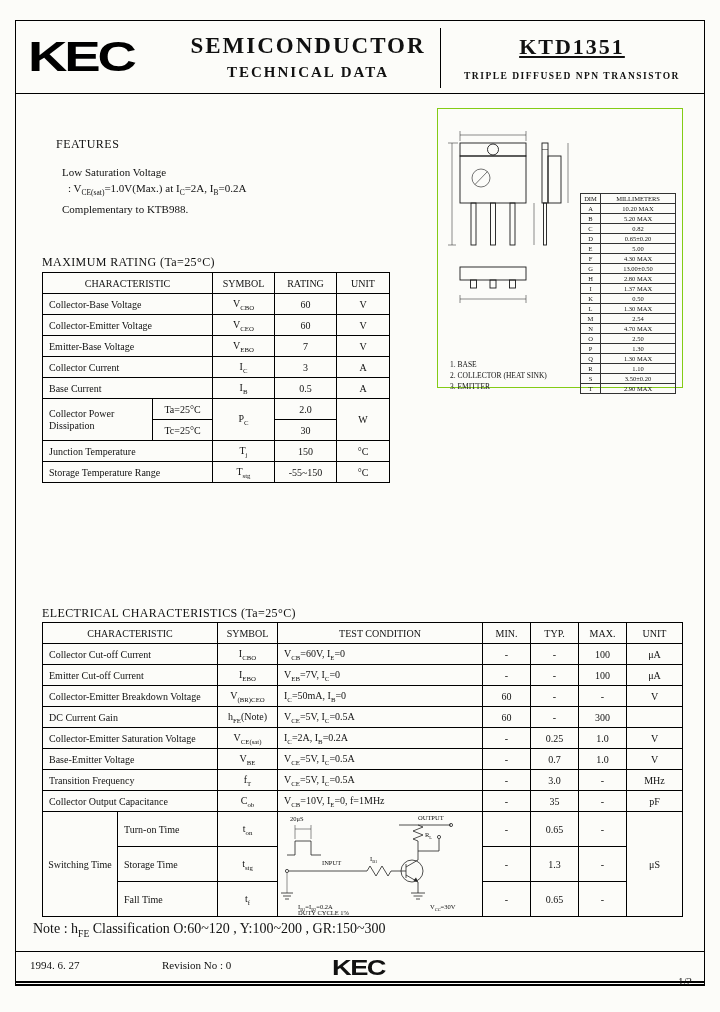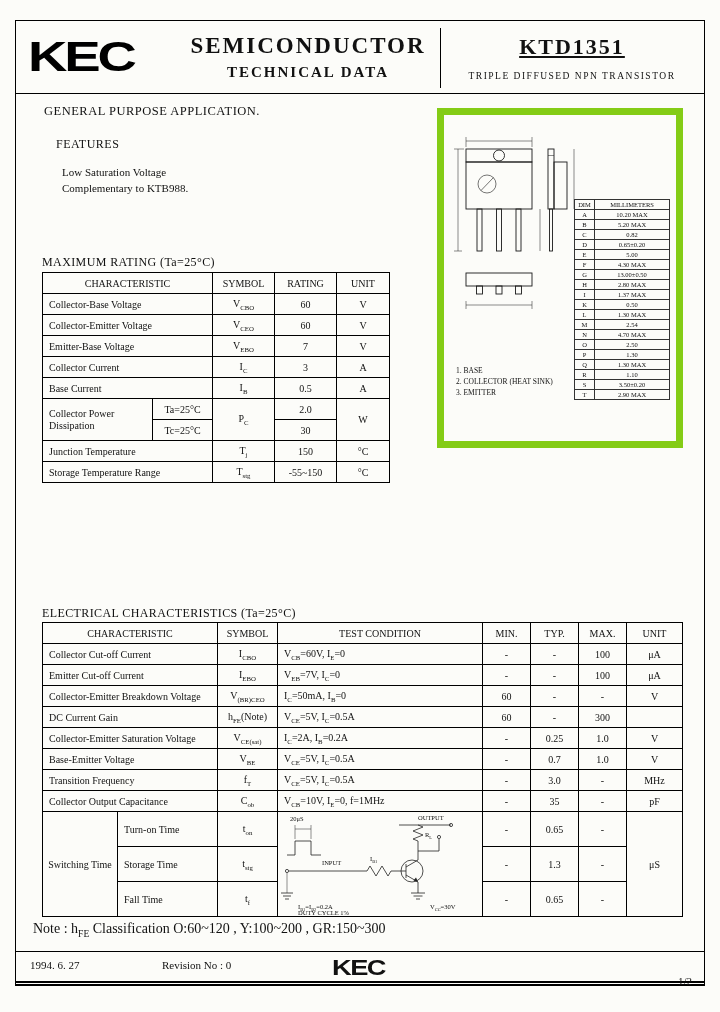--- a/index.html
+++ b/index.html
@@ -25,21 +25,21 @@
     font-family:"Liberation Sans", sans-serif; font-weight:bold;
     font-size:52px; letter-spacing:-3px; transform:scale(1.05,0.82);
     transform-origin:left top; color:#000;
   }
   .head-center { position:absolute; left:182px; top:33px; width:252px; text-align:center; }
   .head-center .t1 { font-size:23px; font-weight:bold; letter-spacing:2px; }
   .head-center .t2 { font-size:15px; font-weight:bold; letter-spacing:2px; margin-top:5px; }
   .head-divider { position:absolute; left:440px; top:28px; height:60px; border-left:1.5px solid #000; }
   .head-right { position:absolute; left:448px; top:34px; width:248px; text-align:center; }
   .head-right .pn { font-size:22px; font-weight:bold; letter-spacing:2px;text-decoration:underline; }
-  .head-right .pd { font-size:9.5px; font-weight:normal; letter-spacing:1.5px; margin-top:11px; white-space:nowrap; }
+  .head-right .pd { font-size:9.5px; font-weight:bold; letter-spacing:1.5px; margin-top:11px; white-space:nowrap; }
 
   
   .app-title { position:absolute; left:44px; top:104px; font-size:12.5px; letter-spacing:0.5px; }
   .features { position:absolute; left:56px; top:137px; font-size:11px; }
   .features .ft { font-size:12px; margin-bottom:12px; letter-spacing:0.5px; }
   .features .fi { line-height:16px; padding-left:6px; white-space:nowrap; }
 
   
   table { border-collapse:collapse; table-layout:fixed; }
   th, td {
@@ -50,21 +50,21 @@
   .tl { text-align:left; padding-left:6px; }
   .wrap { white-space:normal; line-height:12px; }
   sub { font-size:0.68em; }
 
   .section-title { position:absolute; font-size:12px; letter-spacing:0.4px; }
   .mr-title { left:42px; top:255px; }
   .mr-table { position:absolute; left:42px; top:272px; width:347px; }
   .mr-table tr { height:21px; }
 
   
-  .pkg-box { position:absolute; left:437px; top:108px; width:246px; height:340px; border:7px solid #84cc16; }
+  .pkg-box { position:absolute; left:437px; top:108px; width:246px; height:280px; border:1px solid #84cc16; }
   .pkg-svg { position:absolute; left:4px; top:8px; }
   .dim-table { position:absolute; right:6px; top:84px; width:96px; }
   .dim-table th, .dim-table td { font-size:6.5px; padding:0 1px; height:10px; border:0.5px solid #333; }
   .dim-table col.c1 { width:20px; }
   .pkg-pins { position:absolute; left:12px; top:250px; font-size:7.5px; line-height:11px; }
   .pkg-name { position:absolute; bottom:10px; left:0; width:100%; text-align:center; font-size:11px; letter-spacing:0.8px; }
 
   
   .el-title { left:42px; top:606px; }
   .el-table { position:absolute; left:42px; top:622px; width:640px; }
@@ -98,24 +98,24 @@
     <div class="t1">SEMICONDUCTOR</div>
     <div class="t2">TECHNICAL DATA</div>
   </div>
   <div class="head-divider"></div>
   <div class="head-right">
     <div class="pn">KTD1351</div>
     <div class="pd">TRIPLE DIFFUSED NPN TRANSISTOR</div>
   </div>
   <div class="hrule hr-header"></div>
 
-  <div class="app-title">GENERAL PURPOSE APPLICATION.</div>
   <div class="features">
     <div class="ft">FEATURES</div>
     <div class="fi">Low Saturation Voltage</div>
+    <div class="fi" style="padding-left:12px">: V<sub>CE(sat)</sub>=1.0V(Max.) at I<sub>C</sub>=2A, I<sub>B</sub>=0.2A</div>
     <div class="fi">Complementary to KTB988.</div>
   </div>
 
   <div class="section-title mr-title">MAXIMUM RATING  (Ta=25°C)</div>
   <table class="mr-table">
     <colgroup>
         <col style="width:110px">
         <col style="width:60px">
         <col style="width:62px">
         <col style="width:62px">

